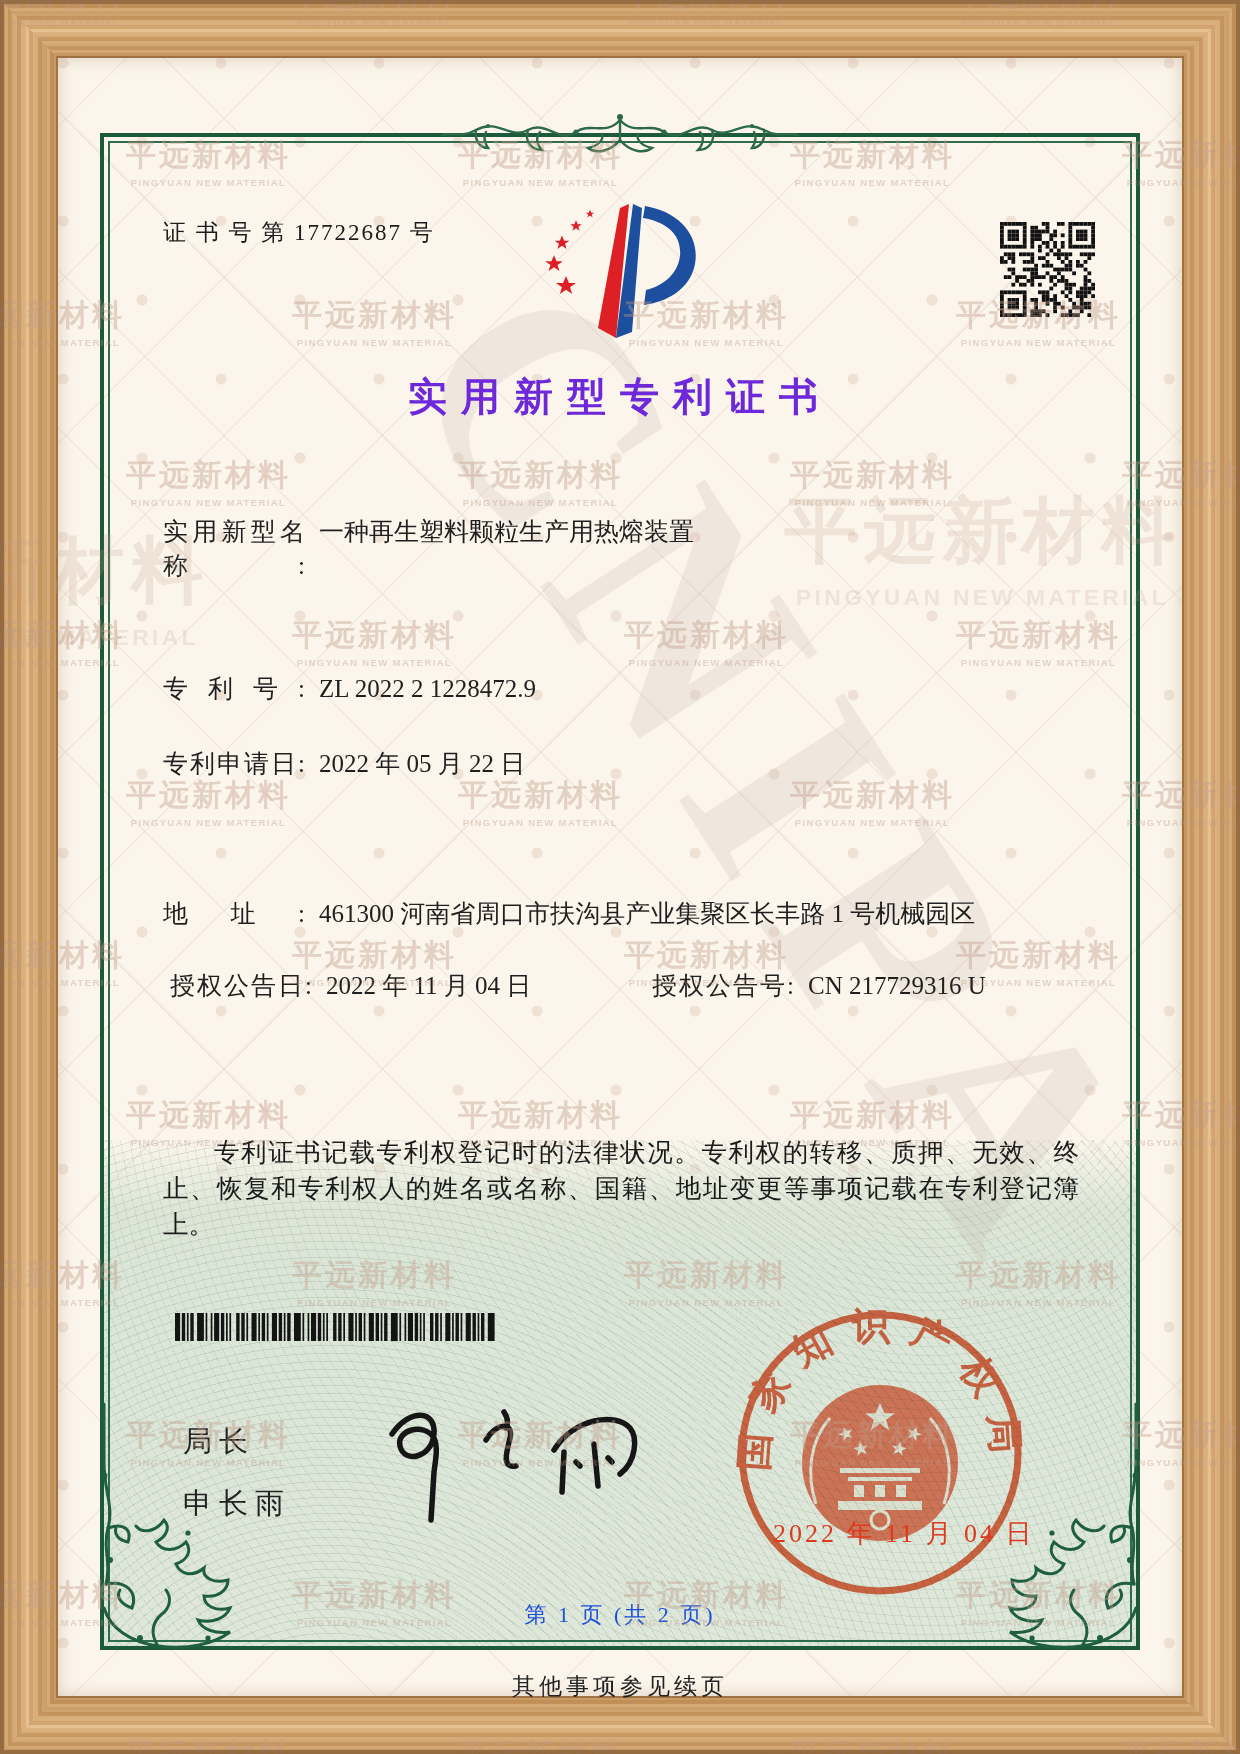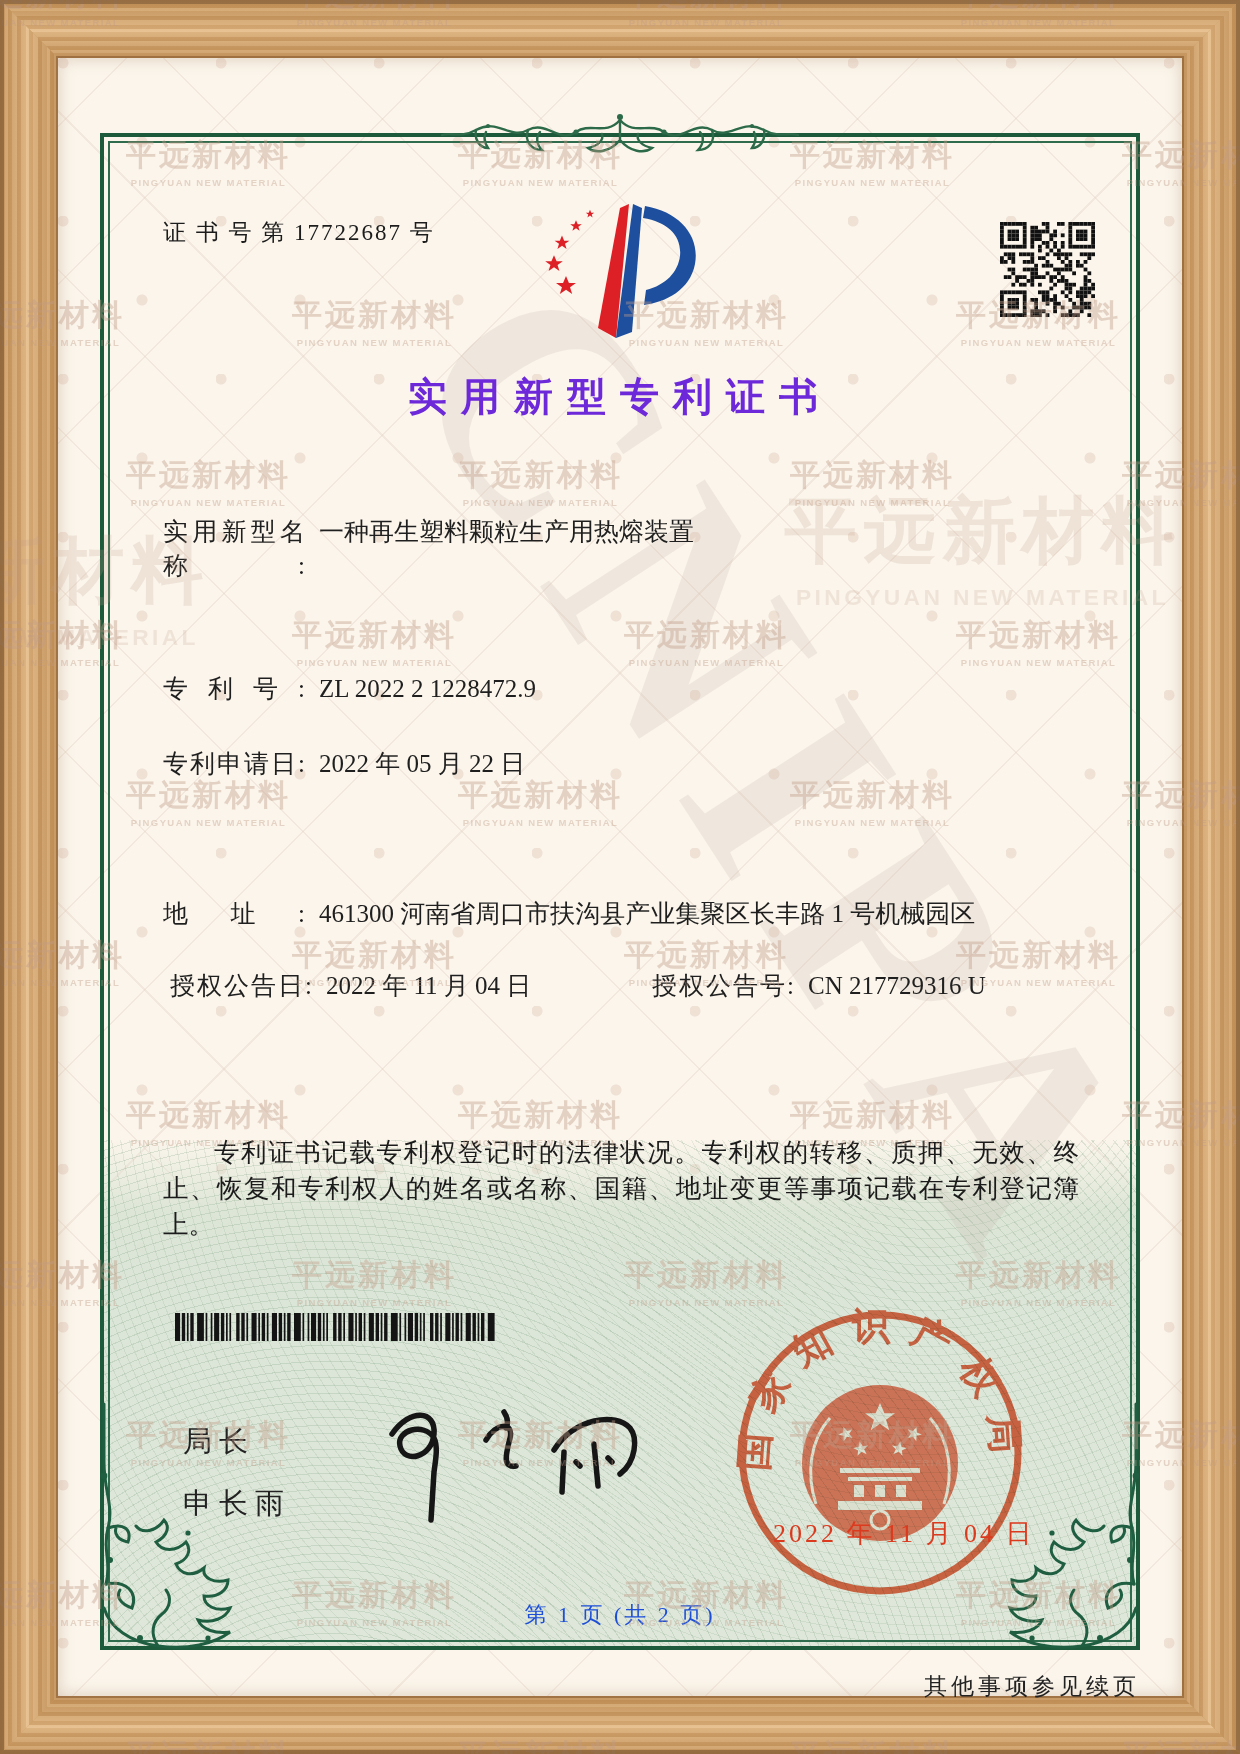--- a/index.html
+++ b/index.html
@@ -82,21 +82,21 @@
   .dir-name{position:absolute;left:125px;top:1426px;z-index:4;font-family:"Liberation Sans","DejaVu Sans",sans-serif;
             font-size:29px;letter-spacing:7px;color:#222;}
   .sig{position:absolute;left:300px;top:1330px;z-index:4;}
 
   .seal{position:absolute;left:672px;top:1240px;z-index:5;mix-blend-mode:multiply;opacity:.92;}
   .seal-date{position:absolute;left:715px;top:1458px;z-index:6;font-size:26px;letter-spacing:3px;
              color:#dc3a1e;white-space:nowrap;}
 
   .pageno{position:absolute;left:42px;top:1542px;width:1040px;z-index:4;text-align:center;font-size:22px;
           letter-spacing:3px;color:#1d4ed8;}
-  .note{position:absolute;left:42px;top:1613px;width:1040px;z-index:4;text-align:right;font-size:23px;
+  .note{position:absolute;left:42px;top:1613px;width:1040px;z-index:4;text-align:center;font-size:23px;
         letter-spacing:4px;color:#222;}
 
   
   .wm-layer{position:absolute;inset:0;z-index:7;pointer-events:none;overflow:hidden;}
   .wm-cell{position:absolute;text-align:center;white-space:nowrap;}
   .wm-cn{font-family:"Liberation Sans","DejaVu Sans",sans-serif;font-weight:bold;font-size:30px;
          letter-spacing:3px;color:rgba(193,154,134,.40);}
   .wm-en{font-family:"Liberation Sans","DejaVu Sans",sans-serif;font-weight:bold;font-size:9.5px;
          letter-spacing:1.4px;color:rgba(193,154,134,.38);margin-top:1px;}
 </style>

